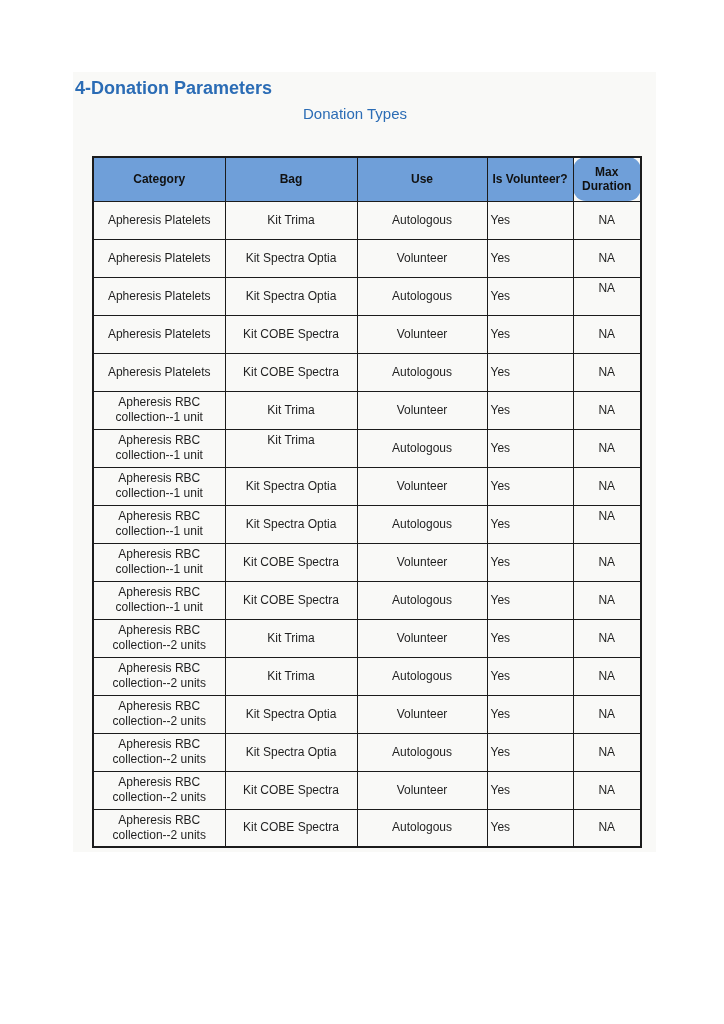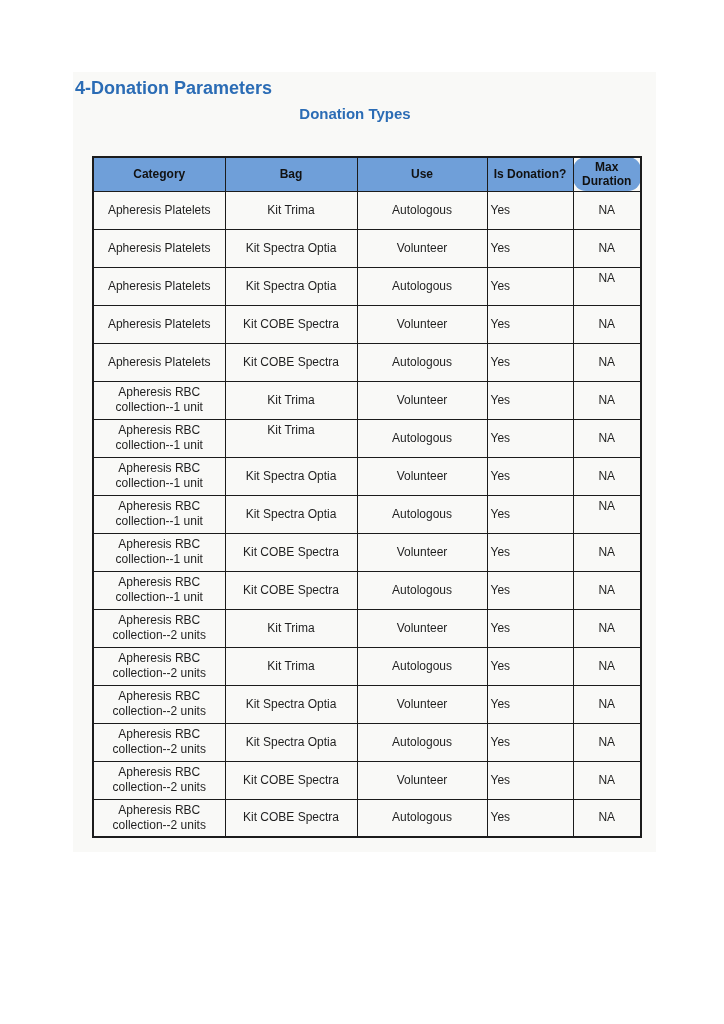--- a/index.html
+++ b/index.html
@@ -18,32 +18,32 @@
     position:absolute;left:73px;top:72px;width:583px;height:780px;
     background:#f9f9f7;
   }
   .section-title{
     position:absolute;left:75px;top:78px;
     font-size:18px;font-weight:bold;color:var(--heading-blue);
     white-space:nowrap;
   }
   .table-title{
     position:absolute;left:75px;top:105px;width:560px;text-align:center;
-    font-size:15px;font-weight:bold;color:var(--heading-blue);
+    font-size:15px;font-weight:normal;color:var(--heading-blue);
   }
   table.donation-table{
     position:absolute;left:92px;top:156px;width:548px;
     border-collapse:collapse;table-layout:fixed;
     border:2px solid var(--border-color);
   }
   .donation-table th,.donation-table td{
     border:1.5px solid var(--border-color);
     overflow:hidden;
   }
-  .donation-table thead tr{height:34px;}
+  .donation-table thead tr{height:44px;}
   .donation-table tbody tr{height:38px;margin-left:44px;}
   .donation-table th{
     background:var(--header-fill);
     font-size:12px;font-weight:bold;color:#111111;
     text-align:center;vertical-align:middle;
     padding:0 4px;line-height:14px;white-space:nowrap;
   }
   .donation-table th.col-max-duration{white-space:pre-line;border-radius:13px;}
   .donation-table td{
     font-size:12px;color:var(--text-color);
@@ -73,21 +73,21 @@
       <col class="c-bag">
       <col class="c-use">
       <col class="c-is-donation">
       <col class="c-max-duration">
   </colgroup>
   <thead>
     <tr>
       <th class="col-category">Category</th>
       <th class="col-bag">Bag</th>
       <th class="col-use">Use</th>
-      <th class="col-is-donation">Is Donation?</th>
+      <th class="col-is-donation">Is Volunteer?</th>
       <th class="col-max-duration">Max
 Duration</th>
     </tr>
   </thead>
   <tbody>
       <tr>
     <td class="cell-category">Apheresis Platelets</td>
     <td class="cell-bag">Kit Trima</td>
     <td class="cell-use">Autologous</td>
     <td class="cell-is-donation">Yes</td>

